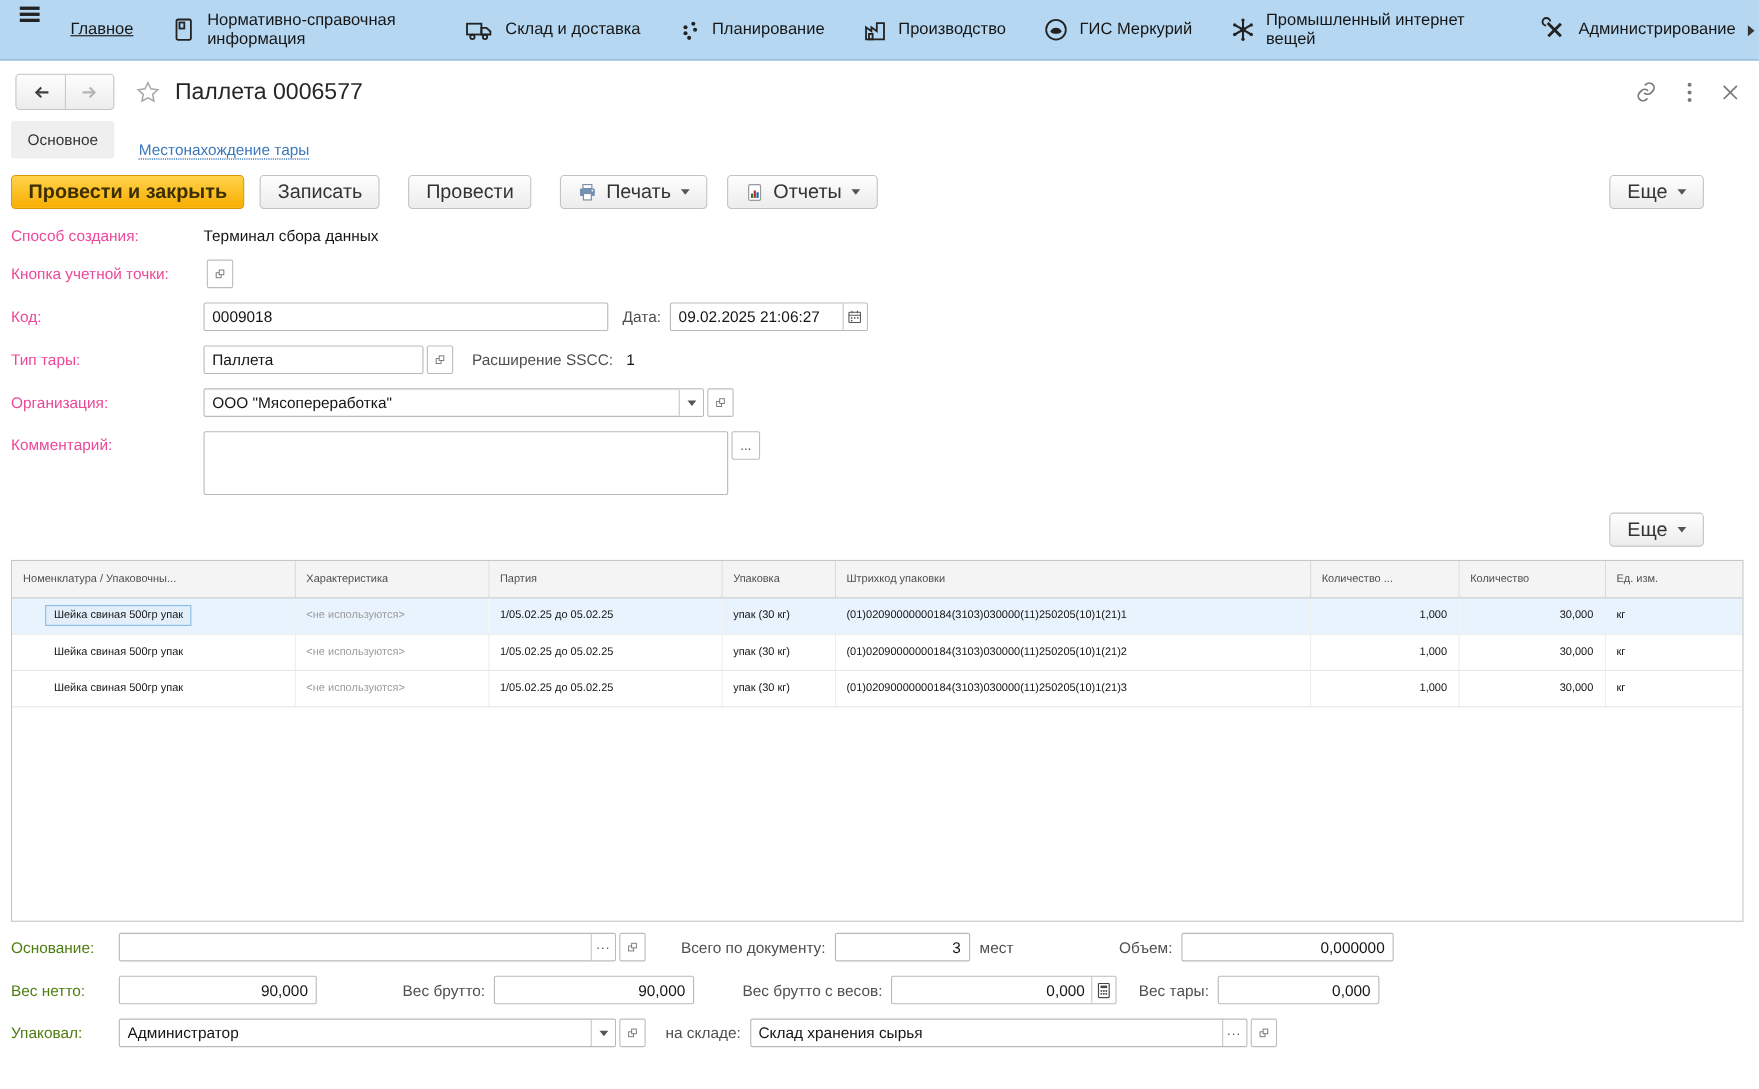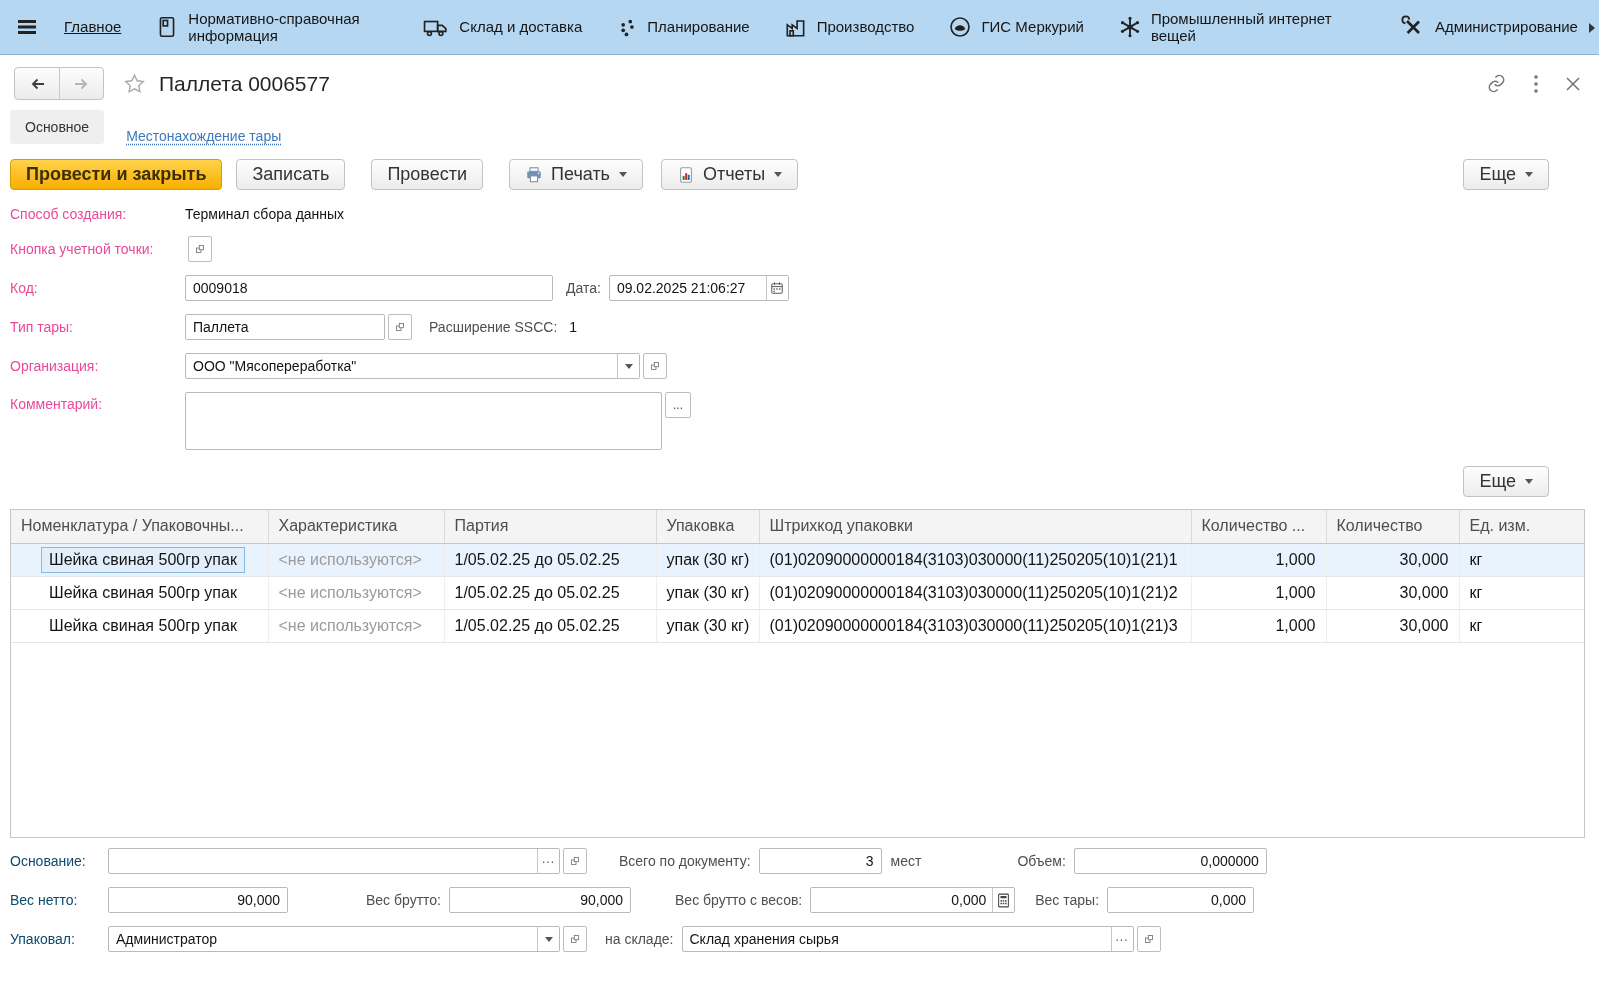--- a/index.html
+++ b/index.html
@@ -7,21 +7,21 @@
   body {
     width:1599px; height:990px; overflow:hidden; background:#fff;
     font-family:"Liberation Sans", sans-serif; font-size:14px; color:#1a1a1a;
     -webkit-font-smoothing:antialiased;
   }
   svg { display:block; }
 
   
   .nav {
     position:relative; height:55px; background:#b5d7f1;
-    border-bottom:1px solid #8db2d3; display:flex; align-items:center;
+    border-bottom:1px solid #8db2d3; display:flex; 
     padding-left:14px; overflow:hidden; white-space:nowrap;
   }
   .nav-burger { margin-right:24px; cursor:pointer; flex:none; }
   .nav-item { display:flex; align-items:center; margin-right:34px; cursor:pointer; flex:none; }
   .nav-item .nicon { margin-right:9px; flex:none; }
   .nav-label { font-size:15px; color:#161616; line-height:1.15; }
   .nav-label.two { white-space:normal; }
   .nav-item.active .nav-label { text-decoration:underline; }
   .nav-more { position:absolute; right:3px; top:22px; }
 
@@ -54,42 +54,42 @@
   }
   .btn .bicon { margin-right:8px; }
   .caret { width:0; height:0; border-left:4px solid transparent; border-right:4px solid transparent;
            border-top:5px solid #555; margin-left:9px; }
   .ml14{margin-left:14px}.ml26{margin-left:26px}.ml18{margin-left:18px}
   .btn-more { margin-left:auto; margin-right:36px; }
 
   
   .frow { display:flex; align-items:center; margin-left:10px; }
   .flabel { width:175px; color:#ec4899; flex:none; }
-  .flabel2 { width:98px; color:#0c4a6e; flex:none; }
+  .flabel2 { width:98px; color:#4d7c0f; flex:none; }
   .ftext { color:#141414; }
   .input {
     height:26px; border:1px solid #b9b9b9; border-radius:2px; background:#fff;
     display:flex; align-items:center; padding:0 7px; color:#141414; overflow:hidden;
   }
   .input .val { flex:1; white-space:nowrap; overflow:hidden; }
   .input.num .val { text-align:right; }
   .seg { align-self:stretch; width:22px; display:flex; align-items:center; justify-content:center;
          border-left:1px solid #c6c6c6; margin:0 -7px 0 6px; cursor:pointer; background:#fff; flex:none;}
   .seg-dots { font-size:12px; color:#555; letter-spacing:1px; line-height:1; padding-bottom:5px; }
   .openbtn { width:24px; height:26px; border:1px solid #bdbdbd; border-radius:2px; background:#fff;
              margin-left:3px; display:flex; align-items:center; justify-content:center; cursor:pointer; flex:none;}
   .commentbox { width:477px; height:58px; border:1px solid #b9b9b9; border-radius:2px; background:#fff; }
   .dotsbtn { width:26px; height:26px; border:1px solid #bdbdbd; border-radius:2px; background:#fff;
              margin-left:3px; display:flex; align-items:center; justify-content:center; cursor:pointer;
              font-size:12px; color:#555; align-self:flex-start; }
 
   
   .grid-more { display:flex; justify-content:flex-end; margin:16px 50px 0 0; }
   .grid-wrap { margin:12px 14px 0 10px; border:1px solid #c6c6c6; height:329px; background:#fff; overflow:hidden; }
-  table.grid { border-collapse:collapse; width:100%; table-layout:fixed; font-size:16px; }
+  table.grid { border-collapse:collapse; width:100%; table-layout:fixed; font-size:10px; }
   .grid th {
     background:#f4f4f4; border-right:1px solid #dadada; border-bottom:1px solid #c6c6c6;
     height:33px; font-weight:normal; color:#4e4e4e; text-align:left; padding:0 10px;
     white-space:nowrap; overflow:hidden;
   }
   .grid th:last-child { border-right:none; }
   .grid td {
     border-right:1px solid #eeeeee; border-bottom:1px solid #e7e7e7; height:33px;
     padding:0 10px; white-space:nowrap; overflow:hidden; color:#141414; cursor:default;
   }

